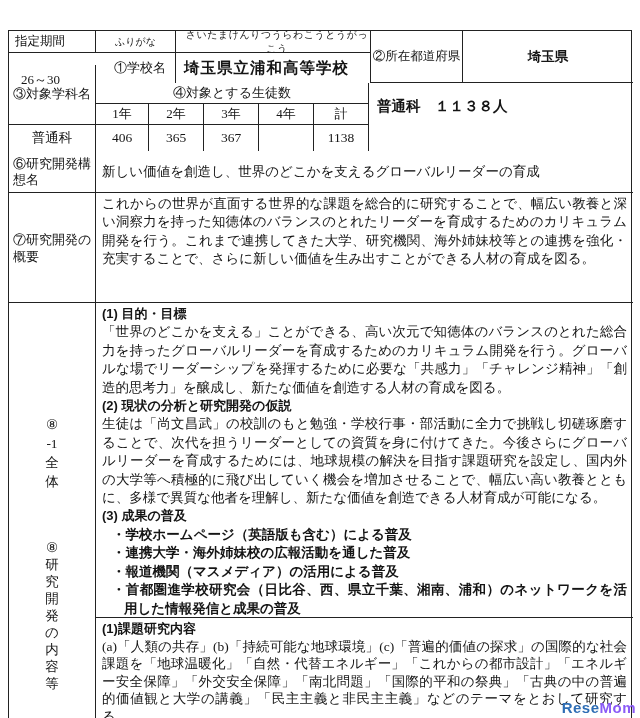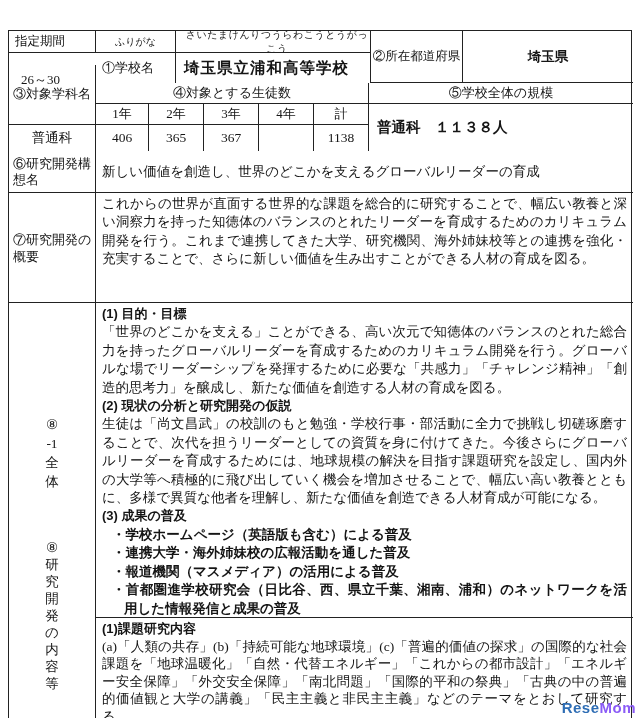--- a/index.html
+++ b/index.html
@@ -54,21 +54,21 @@
 <div class="page">
   <div class="tbl">
 
     <div class="row" style="height:52px;">
       <div class="col" style="width:87px;gap:12px;">
         <div class="cell f12 pl6" style="height:22px;">指定期間</div>
         <div class="cell f13 pl12 nb" style="height:30px;">26～30</div>
       </div>
       <div class="col" style="width:80px;">
         <div class="cell f10 center" style="height:22px;">ふりがな</div>
-        <div class="cell f13 pl6 nb" style="height:30px;">①学校名</div>
+        <div class="cell f13 pl6 nb" style="height:30px;margin-left:12px;">①学校名</div>
       </div>
       <div class="col" style="width:195px;text-align:center;">
         <div class="cell furi pl8" style="height:22px;">さいたまけんりつうらわこうとうがっこう</div>
         <div class="cell schoolname pl8 nb" style="height:30px;">埼玉県立浦和高等学校</div>
       </div>
       <div class="cell f12 center" style="width:92px;height:52px;">②所在都道府県</div>
       <div class="cell f14 bold center nr" style="width:170px;height:52px;">埼玉県</div>
     </div>
 
     <div class="row" style="height:68px;">
@@ -87,21 +87,20 @@
         </div>
         <div class="row" style="height:26px;">
           <div class="cell f14 center nb" style="width:53px;height:26px;">406</div>
           <div class="cell f14 center nb" style="width:55px;height:26px;text-align:center;">365</div>
           <div class="cell f14 center nb" style="width:55px;height:26px;">367</div>
           <div class="cell f14 center nb" style="width:55px;height:26px;"></div>
           <div class="cell f14 center nb" style="width:55px;height:26px;">1138</div>
         </div>
       </div>
       <div class="col" style="width:264px;">
-        <div class="cell f13 center nr" style="height:21px;">⑤学校全体の規模</div>
         <div class="cell bold pl8 nr nb" style="height:47px;font-size:14.5px;">普通科　１１３８人</div>
       </div>
     </div>
 
     <div class="row" style="height:42px;">
       <div class="cell f13 pl4" style="width:87px;height:42px;line-height:16px;">⑥研究開発構想名</div>
       <div class="cell f14 pl6 nr" style="width:537px;height:42px;">新しい価値を創造し、世界のどこかを支えるグローバルリーダーの育成</div>
     </div>
 
     <div class="row" style="height:110px;">

